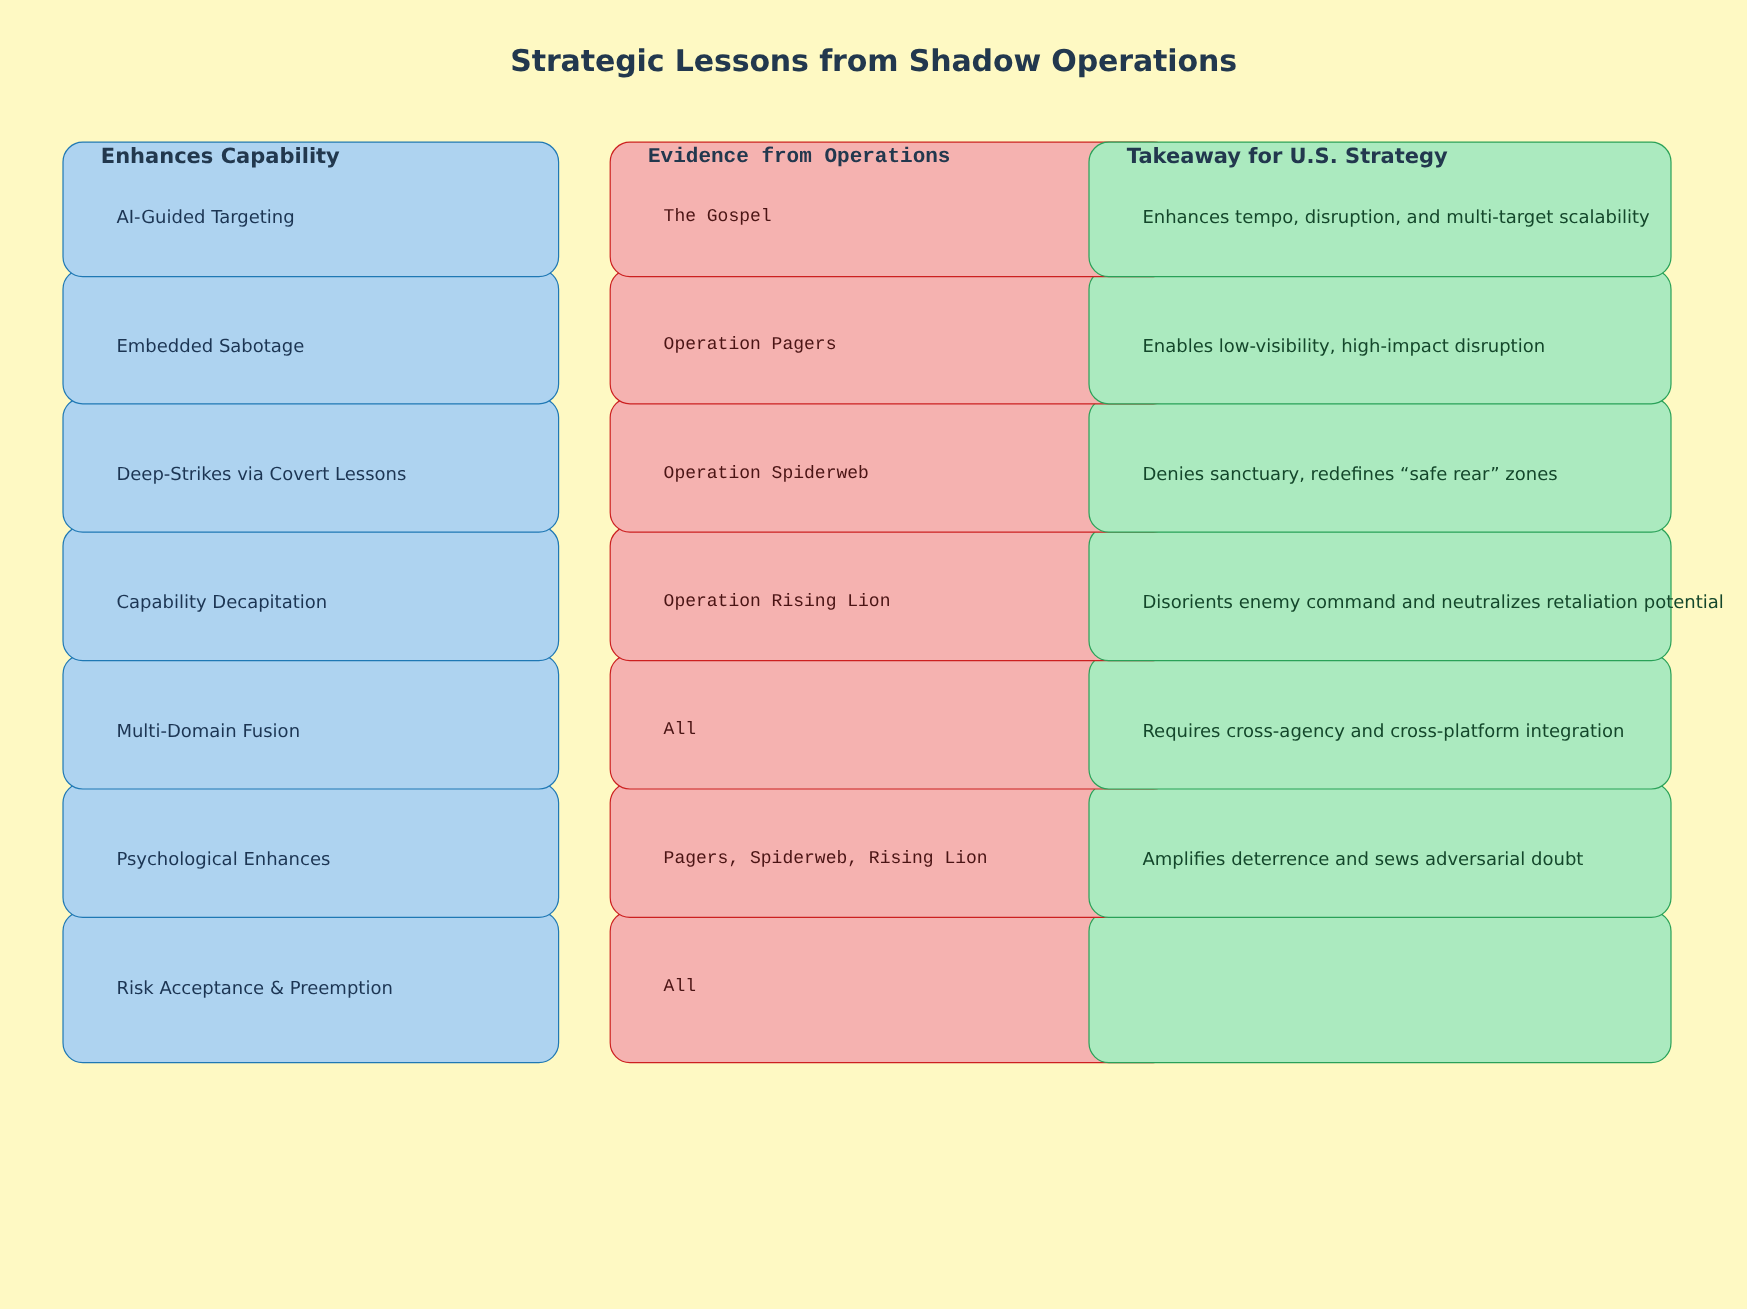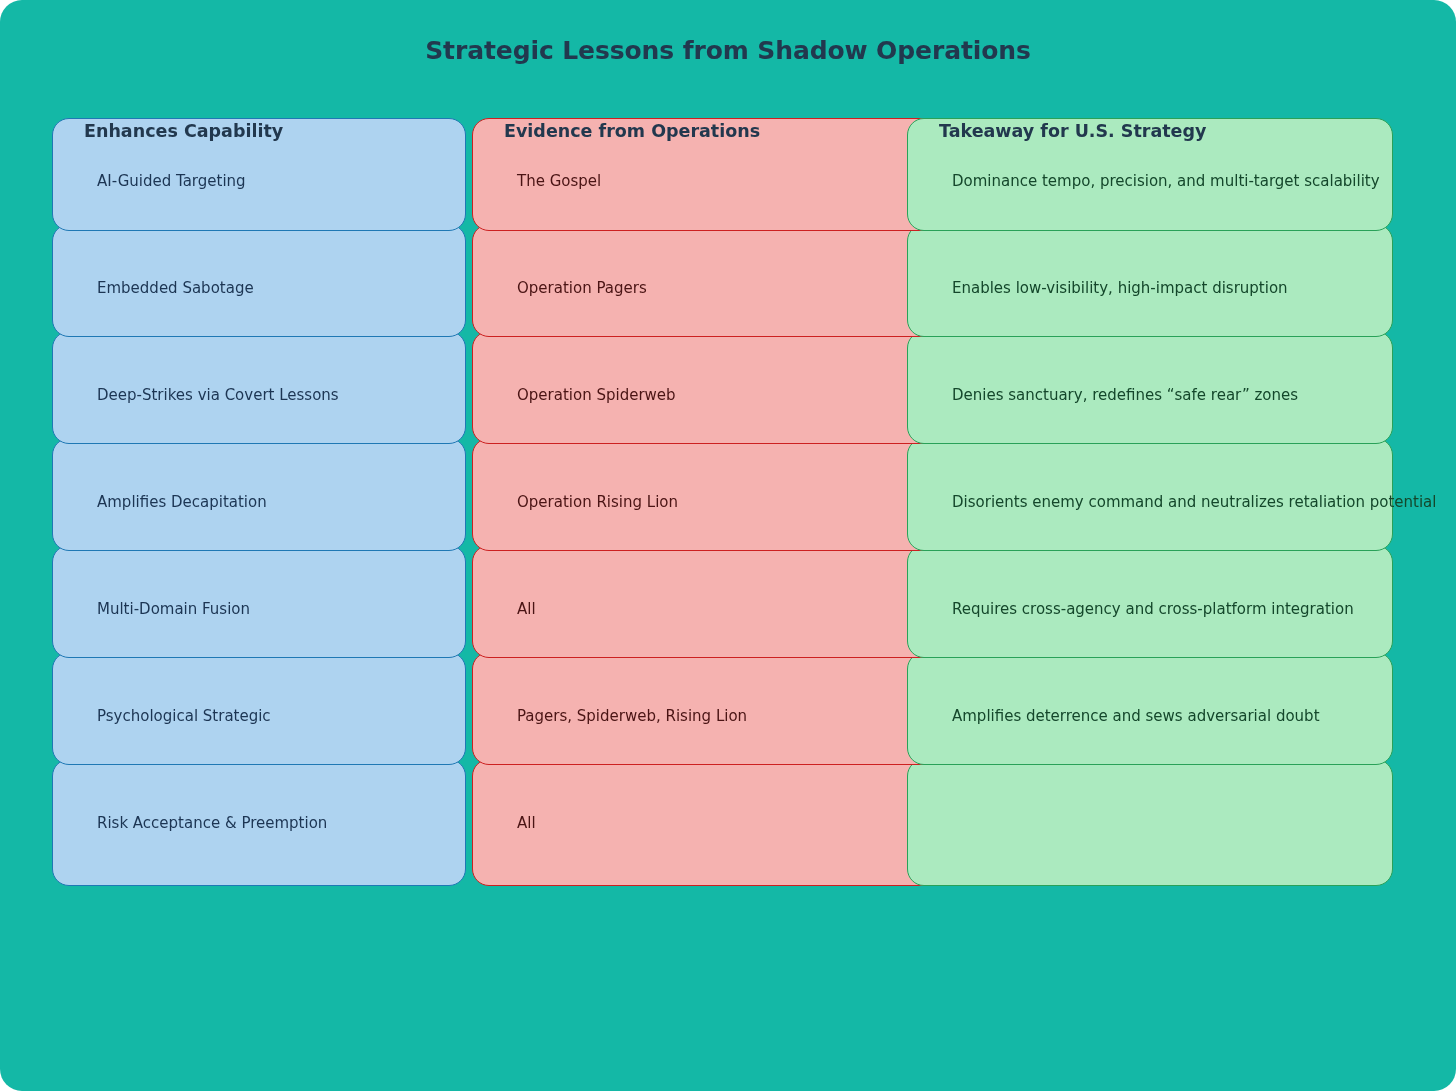--- a/index.html
+++ b/index.html
@@ -14,22 +14,21 @@
     overflow: hidden;
     font-family: "DejaVu Sans", sans-serif;
     position: relative;
   }
 
   #canvas {
     position: absolute;
     left: 0; top: 0;
     width: 1456px;
     height: 1091px;
-    background: #14b8a6;
-    border-radius: 22px;
+    background: #fef9c3;
   }
 
   
   #chart-title {
     position: absolute;
     left: 0;
     top: 36px;
     width: 1456px;
     text-align: center;
     font-size: 25px;
@@ -39,21 +38,21 @@
     white-space: nowrap;
   }
 
   
   .column {
     position: absolute;
     top: 118px;
     height: 768px;
   }
   #column-capability { left: 52px;  width: 414px; }
-  #column-evidence   { left: 472px; width: 470px; }
+  #column-evidence   { left: 508px; width: 470px; font-family: Liberation Mono, monospace; }
   #column-takeaway   { left: 907px; width: 486px; }
 
   
   .cell {
     position: absolute;
     left: 0;
     width: 100%;
     box-sizing: border-box;
     border-radius: 17px;
     border-style: solid;
@@ -131,23 +130,23 @@
     <div class="cell r3"></div>
     <div class="cell r4"></div>
     <div class="cell r5"></div>
     <div class="cell r6"></div>
 
     <div class="col-header">Enhances Capability</div>
 
     <div class="cell-text ct0">AI-Guided Targeting</div>
     <div class="cell-text ct1">Embedded Sabotage</div>
     <div class="cell-text ct2">Deep-Strikes via Covert Lessons</div>
-    <div class="cell-text ct3">Amplifies Decapitation</div>
+    <div class="cell-text ct3">Capability Decapitation</div>
     <div class="cell-text ct4">Multi-Domain Fusion</div>
-    <div class="cell-text ct5">Psychological Strategic</div>
+    <div class="cell-text ct5">Psychological Enhances</div>
     <div class="cell-text ct6">Risk Acceptance &amp; Preemption</div>
   </div>
 
   <div class="column" id="column-evidence">
     <div class="cell r0"></div>
     <div class="cell r1"></div>
     <div class="cell r2"></div>
     <div class="cell r3"></div>
     <div class="cell r4"></div>
     <div class="cell r5"></div>
@@ -168,21 +167,21 @@
     <div class="cell r0"></div>
     <div class="cell r1"></div>
     <div class="cell r2"></div>
     <div class="cell r3"></div>
     <div class="cell r4"></div>
     <div class="cell r5"></div>
     <div class="cell r6"></div>
 
     <div class="col-header">Takeaway for U.S. Strategy</div>
 
-    <div class="cell-text ct0">Dominance tempo, precision, and multi-target scalability</div>
+    <div class="cell-text ct0">Enhances tempo, disruption, and multi-target scalability</div>
     <div class="cell-text ct1">Enables low-visibility, high-impact disruption</div>
     <div class="cell-text ct2">Denies sanctuary, redefines “safe rear” zones</div>
     <div class="cell-text ct3">Disorients enemy command and neutralizes retaliation potential</div>
     <div class="cell-text ct4">Requires cross-agency and cross-platform integration</div>
     <div class="cell-text ct5">Amplifies deterrence and sews adversarial doubt</div>
   </div>
 
 </div>
 
 </body></html>

